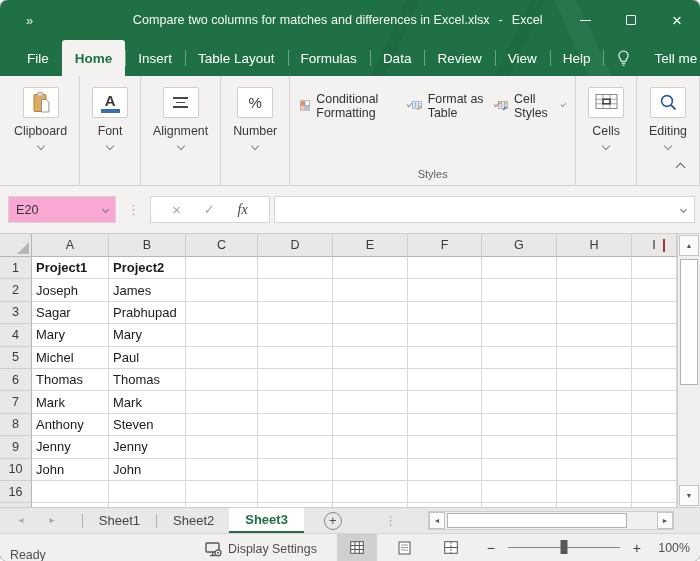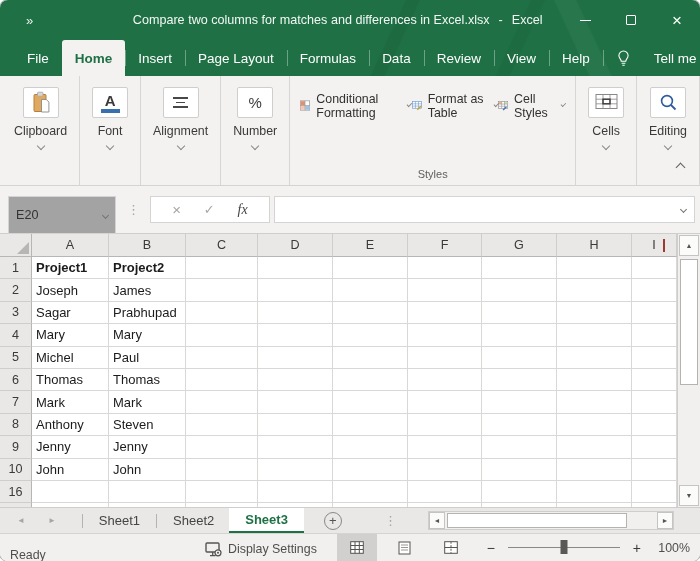--- a/index.html
+++ b/index.html
@@ -55,21 +55,21 @@
   .align-ico i{ display:block; height:1.8px; background:#4a4846; }
   .align-ico i:nth-child(1){ width:15px; } .align-ico i:nth-child(2){ width:9px; } .align-ico i:nth-child(3){ width:15px; }
   .pct{ font-size:15px; color:#3b3a39; }
   .styles-group{ padding:0 10px; }
   .style-items{ display:flex; align-items:flex-start; margin-top:16px; }
   .style-item{ display:flex; align-items:center; gap:6px; height:27px; font-size:12.4px; color:#323130; }
   .styles-caption{ position:absolute; bottom:5px; left:0; right:0; text-align:center; font-size:11px; color:#605e5c; }
   .collapse-btn{ position:absolute; right:16px; bottom:10px; }
   
   .fbar{ position:absolute; top:186px; left:0; width:100%; height:48px; background:#f3f2f1; border-bottom:1px solid #cfcecd; }
-  .namebox{ position:absolute; left:8px; top:10px; width:108px; height:38px; background:#a3a3a3; border:1px solid #d6d4d2; display:flex; align-items:center; font-size:12.6px; color:#333; padding:0 7px; }
+  .namebox{ position:absolute; left:8px; top:10px; width:108px; height:27px; background:#f9a8d4; border:1px solid #d6d4d2; display:flex; align-items:center; font-size:12.6px; color:#333; padding:0 7px; }
   .namebox .nb-arrow{ margin-left:auto; width:5px; height:5px; border-right:1.3px solid #767472; border-bottom:1.3px solid #767472; transform:rotate(45deg); }
   .fgrip{ position:absolute; left:127px; top:10px; height:27px; display:flex; align-items:center; color:#a8a6a4; font-size:13px; }
   .fxbox{ position:absolute; left:150px; top:10px; width:120px; height:27px; background:#fff; border:1px solid #d6d4d2; display:flex; align-items:center; justify-content:space-around; padding:0 10px; }
   .fx-cancel{ color:#a8a6a4; font-size:15px; }
   .fx-enter{ color:#a8a6a4; font-size:13px; }
   .fx-fx{ font-family:"Liberation Serif","DejaVu Serif",serif; font-style:italic; font-size:14px; color:#444; }
   .finput{ position:absolute; left:274px; top:10px; right:5px; height:27px; background:#fff; border:1px solid #d6d4d2; display:flex; align-items:center; padding:0 8px; font-size:12.6px; color:#333; }
   .fi-arrow{ margin-left:auto; width:5px; height:5px; border-right:1.3px solid #767472; border-bottom:1.3px solid #767472; transform:rotate(45deg); }
   
   .sheet-area{ position:absolute; top:234px; left:0; width:700px; height:273px; background:#fff; }
@@ -137,21 +137,21 @@
         <div class="win-btn">
             <span class="close-x">×</span>
           </div>
       </div>
     </div>
 
     <div class="tabstrip">
       <div class="tab">File</div>
       <div class="tab active">Home</div>
       <div class="tab sep">Insert</div>
-      <div class="tab sep">Page Layout</div>
+      <div class="tab sep">Table Layout</div>
       <div class="tab sep">Formulas</div>
       <div class="tab sep">Data</div>
       <div class="tab sep">Review</div>
       <div class="tab sep">View</div>
       <div class="tab sep">Help</div>
       <div class="tab-extra sep">
         <svg width="13" height="16" viewBox="0 0 13 16">
             <path d="M6.5 1 a4.6 4.6 0 0 1 4.6 4.6 c0 2-1.2 3-1.8 4-.4.6-.5 1-.5 1.6 H4.2 c0-.6-.1-1-.5-1.6-.6-1-1.8-2-1.8-4 A4.6 4.6 0 0 1 6.5 1 z" fill="none" stroke="#fff" stroke-width="1.1"></path>
             <line x1="4.6" y1="13.3" x2="8.4" y2="13.3" stroke="#fff" stroke-width="1.1"></line>
             <line x1="5.3" y1="15.2" x2="7.7" y2="15.2" stroke="#fff" stroke-width="1.1"></line>

